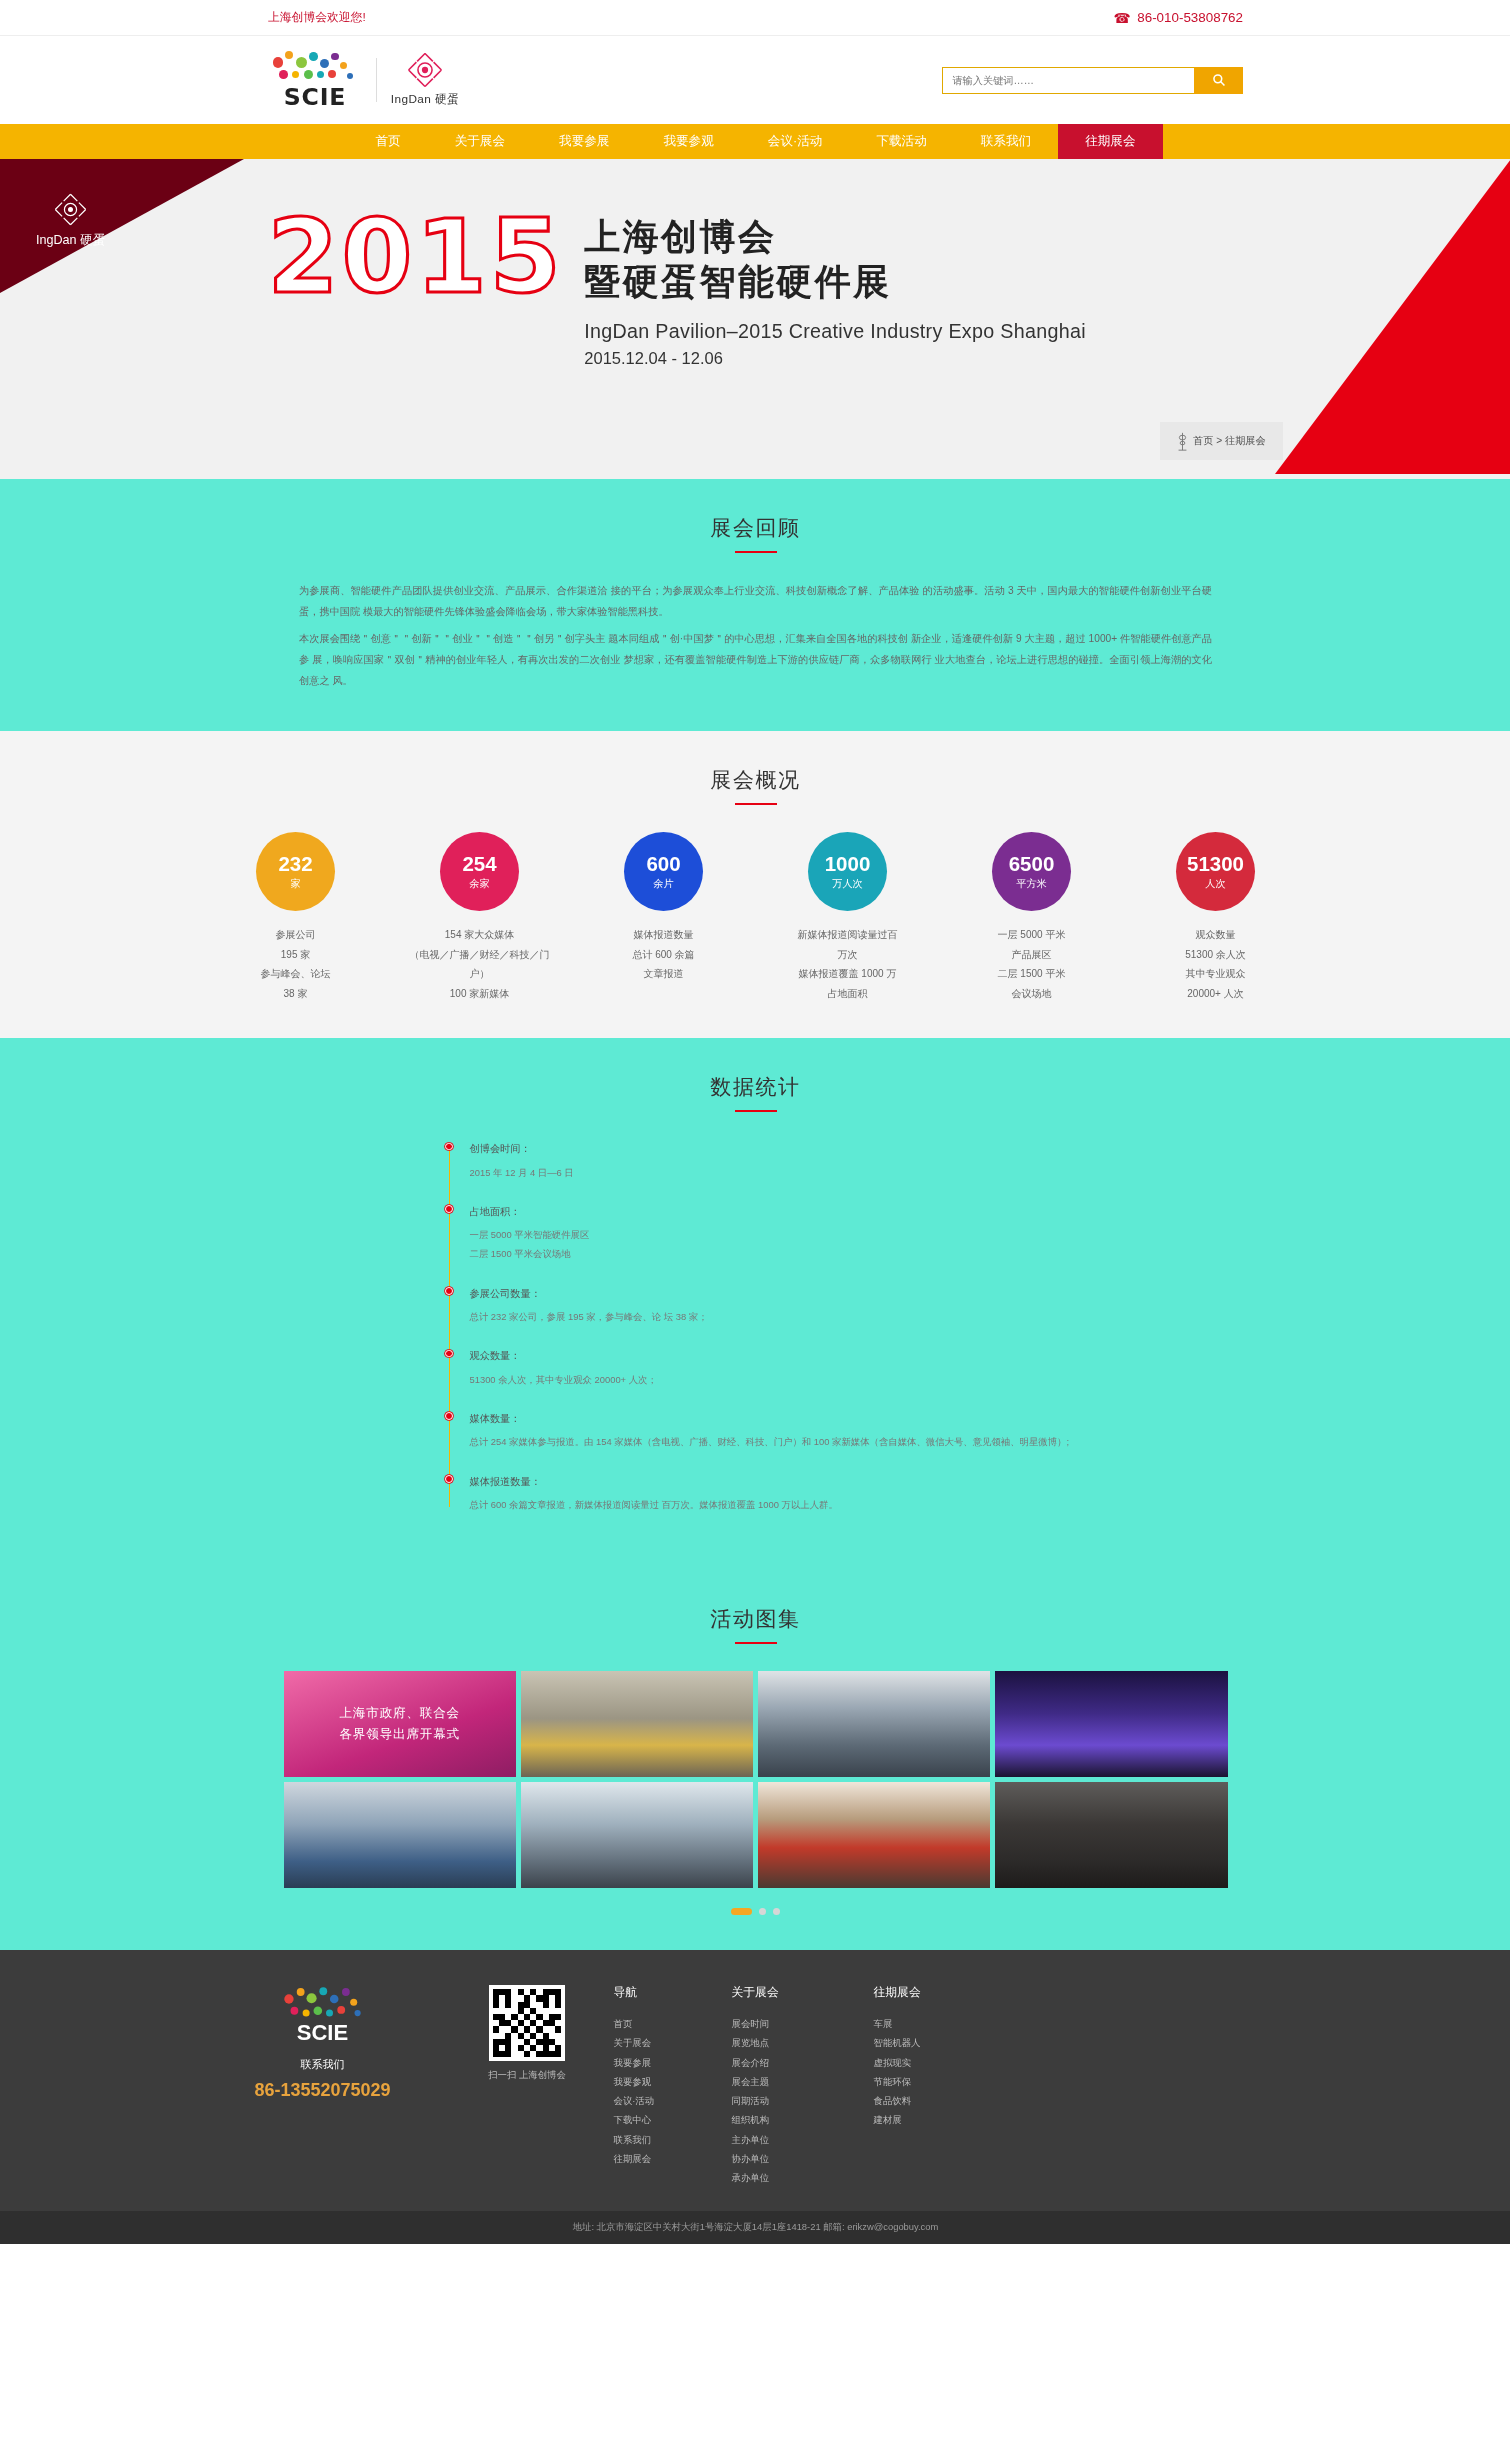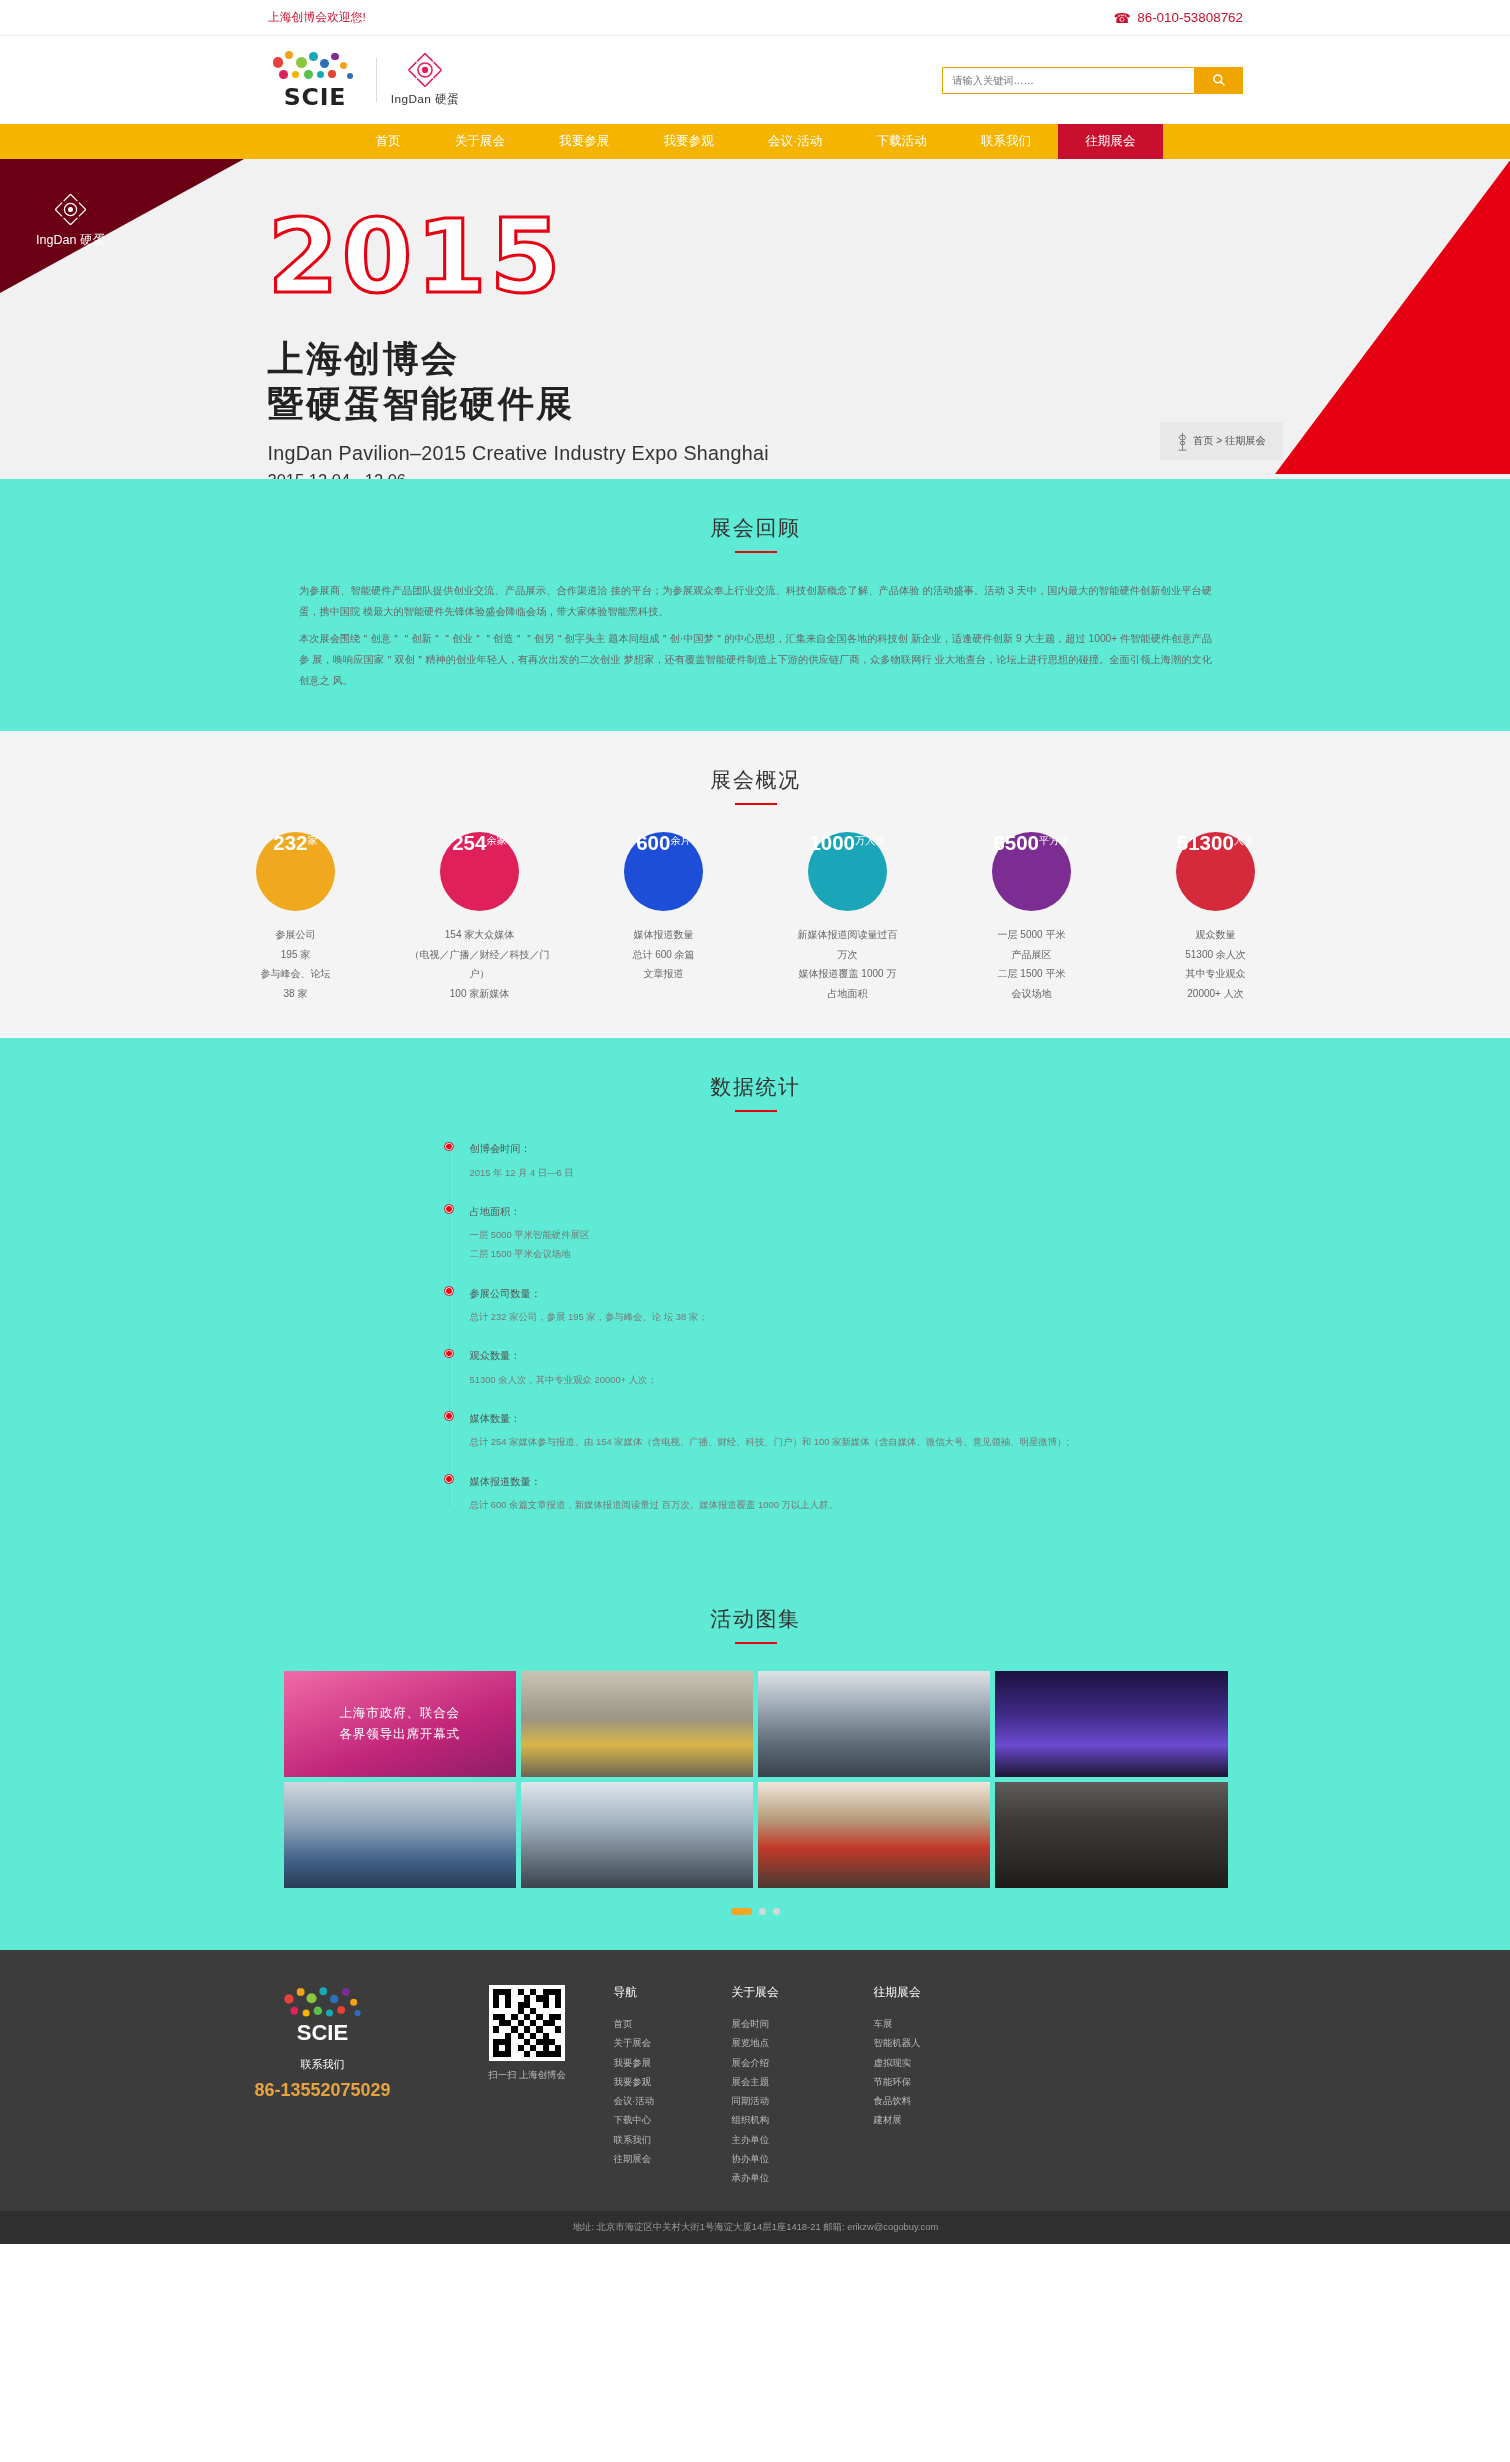--- a/index.html
+++ b/index.html
@@ -90,21 +90,21 @@
   }
   .banner-ingdan-mark { width: 35px; height: 35px; position: relative; }
   .banner-ingdan-text { font-size: 12.6px; }
   .banner-corner-right {
     position: absolute; right: 0; top: 0; width: 236px; height: 315px;
     background: #e60012;
     clip-path: polygon(100% 0, 100% 100%, 0 100%);
   }
   .banner-inner {
     position: absolute; left: 50%; transform: translateX(-50%);
-    top: 47px; width: 976px; display: flex; align-items: flex-start; gap: 20.5px; flex-direction: column;
+    top: 47px; width: 976px; display: flex; align-items: flex-start; gap: 20.5px;
   }
   .year-2015 {
     font-size: 102px; font-weight: bold; color: #fff;
     -webkit-text-stroke: 3.1px #e60012; letter-spacing: 3.1px;
     font-family: "DejaVu Sans", sans-serif; line-height: 1;
     position: relative; top: 0;
   }
   .banner-titles { padding-top: 7.9px; }
   .banner-t1 { font-size: 36px; font-weight: bold; color: #222; letter-spacing: 2.4px; line-height: 1.25; }
   .banner-t2 { font-size: 36px; font-weight: bold; color: #222; letter-spacing: 2.4px; line-height: 1.25; }
@@ -136,21 +136,21 @@
     margin-bottom: 4.7px;
   }
 
   
   .stats-row {
     width: 1070px; margin: 0 auto; display: flex; justify-content: space-between;
   }
   .stat-col { width: 150px; display: flex; flex-direction: column; align-items: center; }
   .stat-circle {
     width: 79px; height: 79px; border-radius: 50%;
-    display: flex; flex-direction: row; justify-content: center;
+    display: flex; flex-direction: column; align-items: center; justify-content: center;
     color: #fff; margin-bottom: 14px;
   }
   .stat-num { font-size: 20.5px; font-weight: bold; line-height: 1.1; }
   .stat-unit { font-size: 10.2px; margin-top: 1.6px; }
   .stat-lines { text-align: center; font-size: 10px; color: #666; line-height: 1.95; }
 
   
   .data-wrap { width: 913px; margin: 0 auto; padding-left: 150px; position: relative; }
   .data-line {
     position: absolute; left: 150px; top: 6.3px; bottom: 7.9px; width: 0.8px; background: #f5b400;

